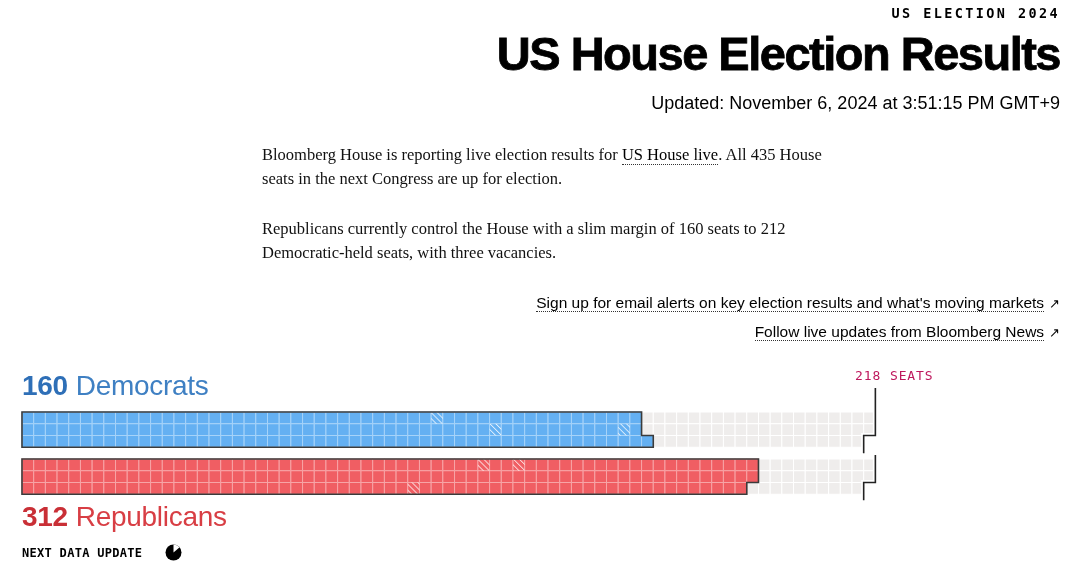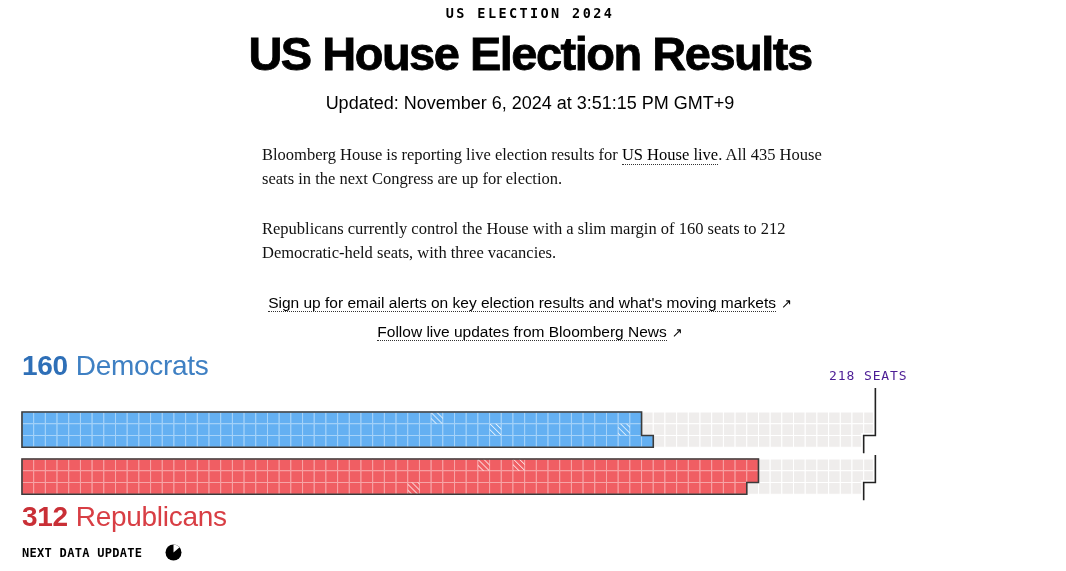--- a/index.html
+++ b/index.html
@@ -1,19 +1,19 @@
 <!DOCTYPE html>
 <html><head>
 <meta charset="utf-8">
 <style>
   html,body{margin:0;padding:0;background:#fff;}
   body{width:1066px;height:571px;position:relative;overflow:hidden;
        font-family:"Liberation Sans",sans-serif;color:#000;}
   .abs{position:absolute;}
-  .centered{left:0;width:1060px;text-align:center;}
+  .centered{left:0;width:1060px;text-align:right;}
 
   .eyebrow{top:5px;font-family:"DejaVu Sans Mono",monospace;font-size:13.5px;
            font-weight:700;letter-spacing:2.4px;}
   .title{top:26px;font-size:47px;font-weight:700;letter-spacing:-1.5px;
          -webkit-text-stroke:0.8px #000;}
   .updated{top:93px;font-size:18px;font-weight:500;}
 
   .para{left:262px;width:578px;font-family:"Liberation Serif",serif;
         font-size:16.5px;line-height:23.5px;color:#111;}
   .p1{top:143px;}
@@ -21,25 +21,25 @@
   .dotted-link{color:#000;text-decoration:none;border-bottom:1.5px dotted #333;
                cursor:pointer;}
   .center-link-row{font-size:15.5px;}
   .link1{top:294px;}
   .link2{top:323px;}
   .arrow{font-size:13px;margin-left:5px;border-bottom:none;display:inline-block;}
 
   .party-label{left:22px;font-size:28px;letter-spacing:-0.3px;}
   .party-label .num{font-weight:800;margin-right:8px;}
   .party-label .nm{font-weight:500;}
-  .dem-label{top:350px;}
+  .dem-label{top:370px;}
   .rep-label{top:501px;}
 
-  .majority-label{left:829px;top:368px;font-family:"DejaVu Sans Mono",monospace;
-                  font-size:13px;letter-spacing:0.9px;color:#4c1d95;}
+  .majority-label{left:855px;top:368px;font-family:"DejaVu Sans Mono",monospace;
+                  font-size:13px;letter-spacing:0.9px;color:#be185d;}
 
   #seat-chart{left:0;top:380px;}
 
   .footer-row{left:22px;top:544px;display:flex;align-items:center;gap:23px;}
   .footer-label{font-family:"DejaVu Sans Mono",monospace;font-size:12px;
                 font-weight:700;letter-spacing:0.3px;}
 </style>
 </head>
 <body>
 

